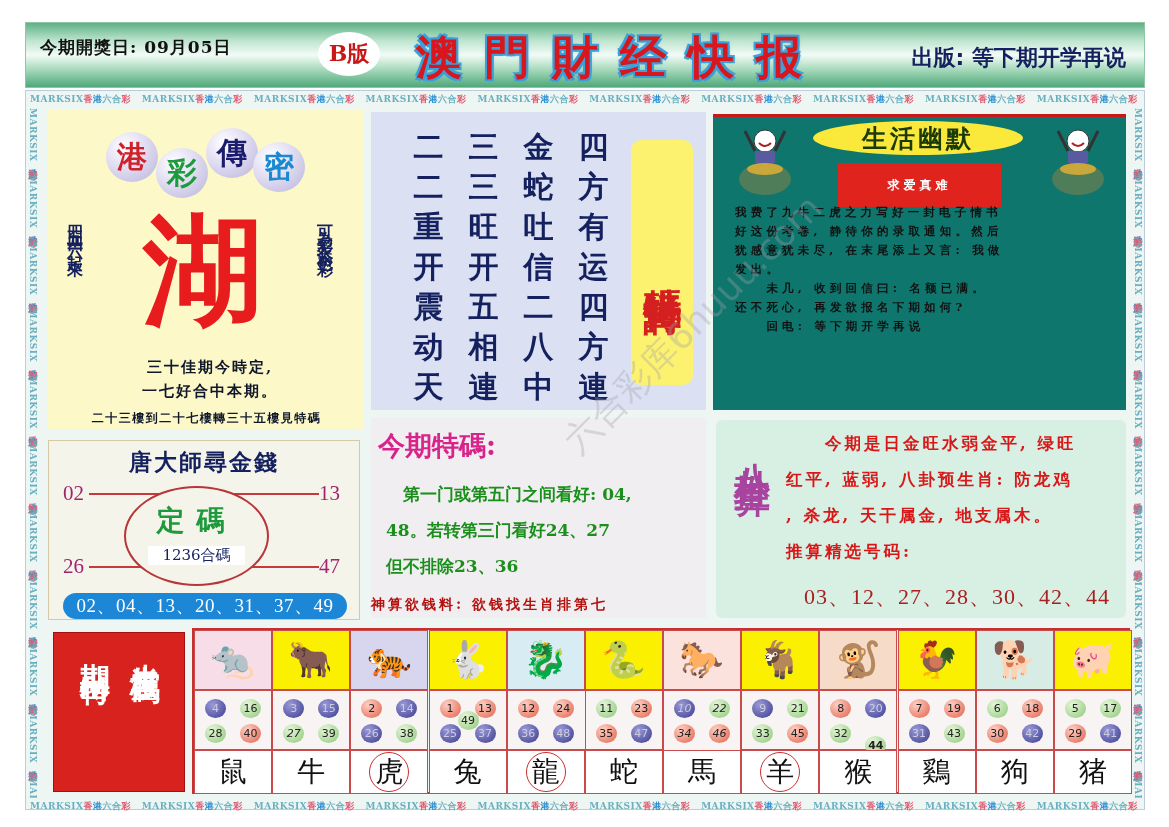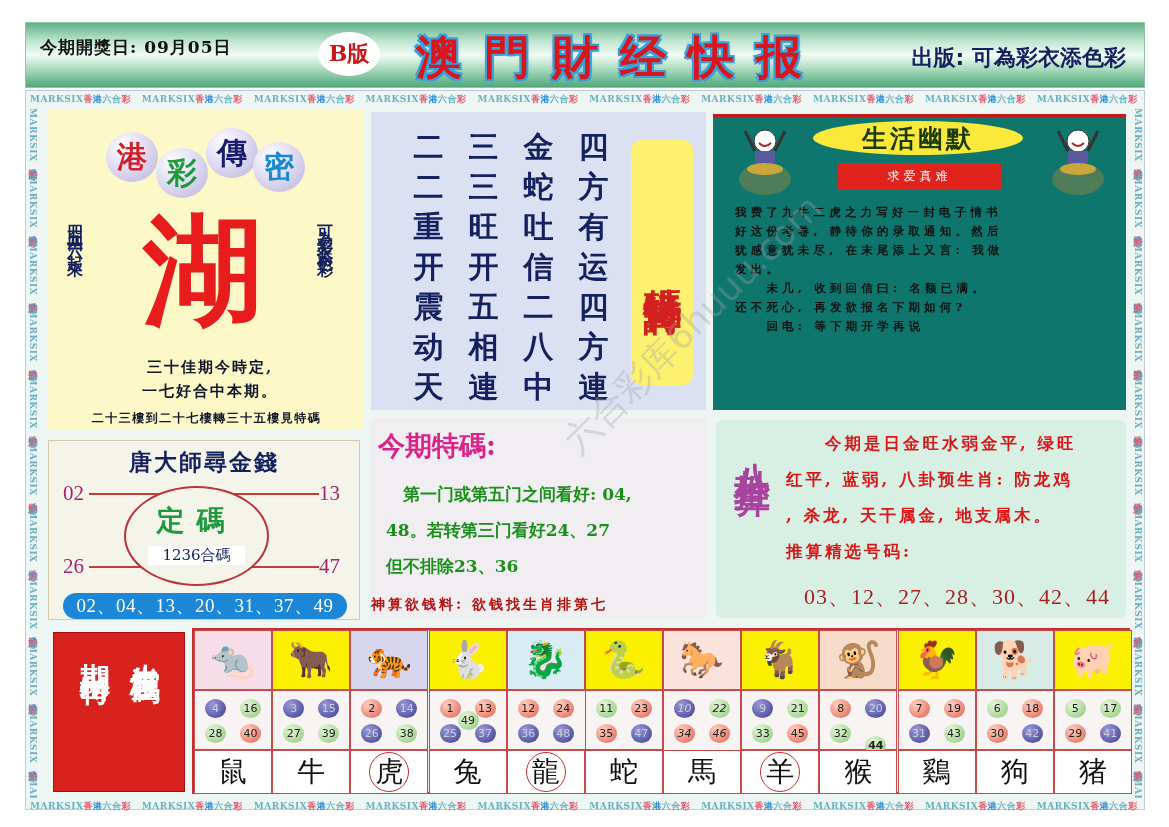--- a/index.html
+++ b/index.html
@@ -38,22 +38,22 @@
 .pill{position:absolute;left:14px;top:152px;width:284px;height:26px;border-radius:13px;background:#1c87d6;color:#fff;
   font-size:19px;display:flex;align-items:center;justify-content:center;font-family:"Liberation Serif",serif;letter-spacing:0.5px}
 .p-poem{left:371px;top:112px;width:335px;height:298px;background:#dbe1f3}
 .poem-grid{position:absolute;left:30px;top:15px;display:grid;grid-template-columns:repeat(4,55px);grid-auto-rows:40px}
 .poem-grid div{font-size:30px;font-weight:bold;color:#14215e;text-align:center;line-height:40px}
 .poem-tag{position:absolute;left:260px;top:28px;width:62px;height:245px;background:#fcf270;border-radius:10px;
   writing-mode:vertical-rl;font-size:38px;font-weight:bold;color:#d42020;display:flex;align-items:center;justify-content:center;letter-spacing:2px}
 .p-humor{left:713px;top:114px;width:413px;height:296px;background:#0f766e;border-top:3px solid #c81818}
 .humor-title{position:absolute;left:100px;top:4px;width:210px;height:34px;border-radius:50%;background:#fae93a;
   display:flex;align-items:center;justify-content:center;font-size:25px;font-weight:bold;color:#1a3a0a;letter-spacing:3px}
-.humor-sub{position:absolute;left:125px;top:46px;width:163px;height:27px;background:#e0231c;color:#fff;
-  display:flex;align-items:center;justify-content:center;font-size:12px;font-weight:normal;letter-spacing:4px}
+.humor-sub{position:absolute;left:125px;top:46px;width:163px;height:44px;background:#e0231c;color:#fff;
+  display:flex;align-items:center;justify-content:center;font-size:12px;font-weight:bold;letter-spacing:4px}
 .humor-body{position:absolute;left:22px;top:86px;width:380px;font-size:11.5px;font-weight:bold;color:#111;line-height:19px;letter-spacing:4.2px}
 .humor-body p{margin:0}
 .figure{position:absolute;width:60px;height:75px}
 .p-tema{left:371px;top:418px;width:335px;height:200px;background:#f0eef0}
 .tema-title{position:absolute;left:7px;top:10px;font-size:27px;font-weight:bold;color:#d8248a}
 .tema-body{position:absolute;left:15px;top:58px;width:318px;font-size:17px;color:#1b8f1b;line-height:36px;font-weight:bold}
 .tema-foot{position:absolute;left:0;top:178px;font-size:14px;font-weight:bold;color:#b3120f;letter-spacing:3px}
 .p-bagua{left:716px;top:420px;width:410px;height:198px;background:#d8efe4;border-radius:6px}
 .bagua-tag{position:absolute;left:12px;top:14px;writing-mode:vertical-rl;font-size:36px;font-weight:bold;color:#a844a0;letter-spacing:6px}
 .bagua-body{position:absolute;left:70px;top:6px;width:335px;font-size:16.5px;font-weight:bold;color:#d81818;line-height:36px;letter-spacing:3px}
@@ -80,21 +80,21 @@
 
 <div id="root">
 
   <div class="header">
     <div class="date">
       <span>今期開獎日:</span>
       <span>09月05日</span>
     </div>
     <div class="edition">B版</div>
     <div class="title">澳門財经快报</div>
-    <div class="publisher">出版: 可為彩衣添色彩</div>
+    <div class="publisher">出版: 等下期开学再说</div>
   </div>
 
   <div class="frame"></div>
 
   <div class="marquee top" title="MARKSIX香港六合彩"><span>MARKSIX</span><span class="r">香</span><span class="b">港</span><span>六合</span><span class="r">彩</span>&nbsp;&nbsp;&nbsp;<span>MARKSIX</span><span class="r">香</span><span class="b">港</span><span>六合</span><span class="r">彩</span>&nbsp;&nbsp;&nbsp;<span>MARKSIX</span><span class="r">香</span><span class="b">港</span><span>六合</span><span class="r">彩</span>&nbsp;&nbsp;&nbsp;<span>MARKSIX</span><span class="r">香</span><span class="b">港</span><span>六合</span><span class="r">彩</span>&nbsp;&nbsp;&nbsp;<span>MARKSIX</span><span class="r">香</span><span class="b">港</span><span>六合</span><span class="r">彩</span>&nbsp;&nbsp;&nbsp;<span>MARKSIX</span><span class="r">香</span><span class="b">港</span><span>六合</span><span class="r">彩</span>&nbsp;&nbsp;&nbsp;<span>MARKSIX</span><span class="r">香</span><span class="b">港</span><span>六合</span><span class="r">彩</span>&nbsp;&nbsp;&nbsp;<span>MARKSIX</span><span class="r">香</span><span class="b">港</span><span>六合</span><span class="r">彩</span>&nbsp;&nbsp;&nbsp;<span>MARKSIX</span><span class="r">香</span><span class="b">港</span><span>六合</span><span class="r">彩</span>&nbsp;&nbsp;&nbsp;<span>MARKSIX</span><span class="r">香</span><span class="b">港</span><span>六合</span><span class="r">彩</span>&nbsp;&nbsp;&nbsp;&nbsp;&nbsp;&nbsp;&nbsp;&nbsp;&nbsp;&nbsp;&nbsp;&nbsp;&nbsp;&nbsp;&nbsp;</div>
   <div class="marquee bottom" title="MARKSIX香港六合彩"><span>MARKSIX</span><span class="r">香</span><span class="b">港</span><span>六合</span><span class="r">彩</span>&nbsp;&nbsp;&nbsp;<span>MARKSIX</span><span class="r">香</span><span class="b">港</span><span>六合</span><span class="r">彩</span>&nbsp;&nbsp;&nbsp;<span>MARKSIX</span><span class="r">香</span><span class="b">港</span><span>六合</span><span class="r">彩</span>&nbsp;&nbsp;&nbsp;<span>MARKSIX</span><span class="r">香</span><span class="b">港</span><span>六合</span><span class="r">彩</span>&nbsp;&nbsp;&nbsp;<span>MARKSIX</span><span class="r">香</span><span class="b">港</span><span>六合</span><span class="r">彩</span>&nbsp;&nbsp;&nbsp;<span>MARKSIX</span><span class="r">香</span><span class="b">港</span><span>六合</span><span class="r">彩</span>&nbsp;&nbsp;&nbsp;<span>MARKSIX</span><span class="r">香</span><span class="b">港</span><span>六合</span><span class="r">彩</span>&nbsp;&nbsp;&nbsp;<span>MARKSIX</span><span class="r">香</span><span class="b">港</span><span>六合</span><span class="r">彩</span>&nbsp;&nbsp;&nbsp;<span>MARKSIX</span><span class="r">香</span><span class="b">港</span><span>六合</span><span class="r">彩</span>&nbsp;&nbsp;&nbsp;<span>MARKSIX</span><span class="r">香</span><span class="b">港</span><span>六合</span><span class="r">彩</span>&nbsp;&nbsp;&nbsp;&nbsp;&nbsp;&nbsp;&nbsp;&nbsp;&nbsp;&nbsp;&nbsp;&nbsp;&nbsp;&nbsp;&nbsp;</div>
   <div class="marquee left" title="MARKSIX香港六合彩"><span>MARKSIX</span><span class="r">香</span><span class="b">港</span><span>六合</span><span class="r">彩</span>&nbsp;&nbsp;&nbsp;<span>MARKSIX</span><span class="r">香</span><span class="b">港</span><span>六合</span><span class="r">彩</span>&nbsp;&nbsp;&nbsp;<span>MARKSIX</span><span class="r">香</span><span class="b">港</span><span>六合</span><span class="r">彩</span>&nbsp;&nbsp;&nbsp;<span>MARKSIX</span><span class="r">香</span><span class="b">港</span><span>六合</span><span class="r">彩</span>&nbsp;&nbsp;&nbsp;<span>MARKSIX</span><span class="r">香</span><span class="b">港</span><span>六合</span><span class="r">彩</span>&nbsp;&nbsp;&nbsp;<span>MARKSIX</span><span class="r">香</span><span class="b">港</span><span>六合</span><span class="r">彩</span>&nbsp;&nbsp;&nbsp;<span>MARKSIX</span><span class="r">香</span><span class="b">港</span><span>六合</span><span class="r">彩</span>&nbsp;&nbsp;&nbsp;<span>MARKSIX</span><span class="r">香</span><span class="b">港</span><span>六合</span><span class="r">彩</span>&nbsp;&nbsp;&nbsp;<span>MARKSIX</span><span class="r">香</span><span class="b">港</span><span>六合</span><span class="r">彩</span>&nbsp;&nbsp;&nbsp;<span>MARKSIX</span><span class="r">香</span><span class="b">港</span><span>六合</span><span class="r">彩</span>&nbsp;&nbsp;&nbsp;<span>MARKSIX</span>&nbsp;&nbsp;&nbsp;&nbsp;&nbsp;&nbsp;&nbsp;&nbsp;&nbsp;&nbsp;&nbsp;&nbsp;</div>
   <div class="marquee right" title="MARKSIX香港六合彩"><span>MARKSIX</span><span class="r">香</span><span class="b">港</span><span>六合</span><span class="r">彩</span>&nbsp;&nbsp;&nbsp;<span>MARKSIX</span><span class="r">香</span><span class="b">港</span><span>六合</span><span class="r">彩</span>&nbsp;&nbsp;&nbsp;<span>MARKSIX</span><span class="r">香</span><span class="b">港</span><span>六合</span><span class="r">彩</span>&nbsp;&nbsp;&nbsp;<span>MARKSIX</span><span class="r">香</span><span class="b">港</span><span>六合</span><span class="r">彩</span>&nbsp;&nbsp;&nbsp;<span>MARKSIX</span><span class="r">香</span><span class="b">港</span><span>六合</span><span class="r">彩</span>&nbsp;&nbsp;&nbsp;<span>MARKSIX</span><span class="r">香</span><span class="b">港</span><span>六合</span><span class="r">彩</span>&nbsp;&nbsp;&nbsp;<span>MARKSIX</span><span class="r">香</span><span class="b">港</span><span>六合</span><span class="r">彩</span>&nbsp;&nbsp;&nbsp;<span>MARKSIX</span><span class="r">香</span><span class="b">港</span><span>六合</span><span class="r">彩</span>&nbsp;&nbsp;&nbsp;<span>MARKSIX</span><span class="r">香</span><span class="b">港</span><span>六合</span><span class="r">彩</span>&nbsp;&nbsp;&nbsp;<span>MARKSIX</span><span class="r">香</span><span class="b">港</span><span>六合</span><span class="r">彩</span>&nbsp;&nbsp;&nbsp;<span>MARKSIX</span>&nbsp;&nbsp;&nbsp;&nbsp;&nbsp;&nbsp;&nbsp;&nbsp;&nbsp;&nbsp;&nbsp;&nbsp;</div>
 
   <div class="panel p-left">
@@ -235,21 +235,21 @@
         </div>
         <div class="zcell zname" style="left: 0px; top: 120px; width: 78.1667px; height: 44px;">
           <span>鼠</span>
         </div>
         <div class="zcell zpic" style="left: 78.1667px; top: 0px; width: 78.1667px; height: 60px; background: rgb(251, 240, 0);">
           <span>🐂</span>
         </div>
         <div class="zcell zballs" style="left: 78.1667px; top: 60px; width: 78.1667px; height: 60px;">
           <div class="ball blue" style="left: 10px; top: 8px;">3</div>
           <div class="ball blue" style="left: 45px; top: 8px;">15</div>
-          <div class="ball green" style="left: 10px; top: 33px;">27</div>
+          <div class="ball green" style="left: 10px; top: 33px; font-style: italic;">27</div>
           <div class="ball green" style="left: 45px; top: 33px;">39</div>
         </div>
         <div class="zcell zname" style="left: 78.1667px; top: 120px; width: 78.1667px; height: 44px;">
           <span>牛</span>
         </div>
         <div class="zcell zpic" style="left: 156.333px; top: 0px; width: 78.1667px; height: 60px; background: rgb(216, 214, 238);">
           <span>🐅</span>
         </div>
         <div class="zcell zballs" style="left: 156.333px; top: 60px; width: 78.1667px; height: 60px;">
           <div class="ball red" style="left: 10px; top: 8px;">2</div>

